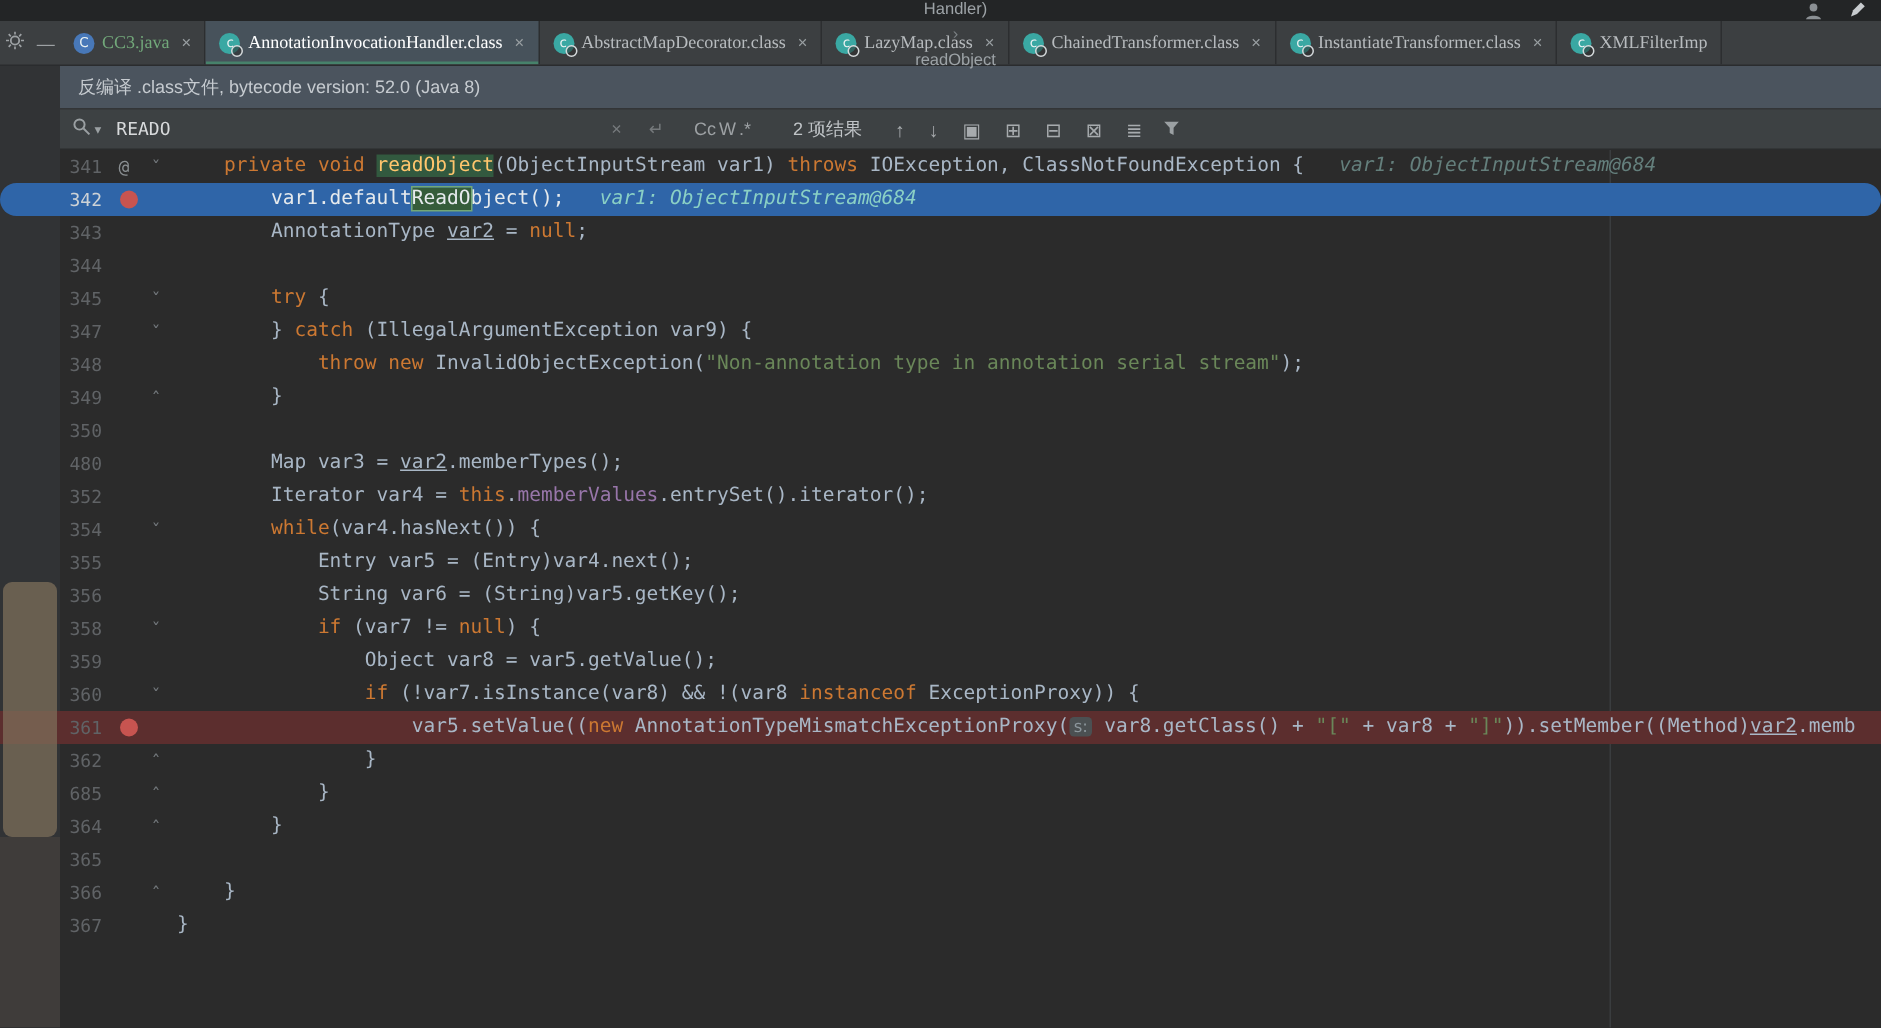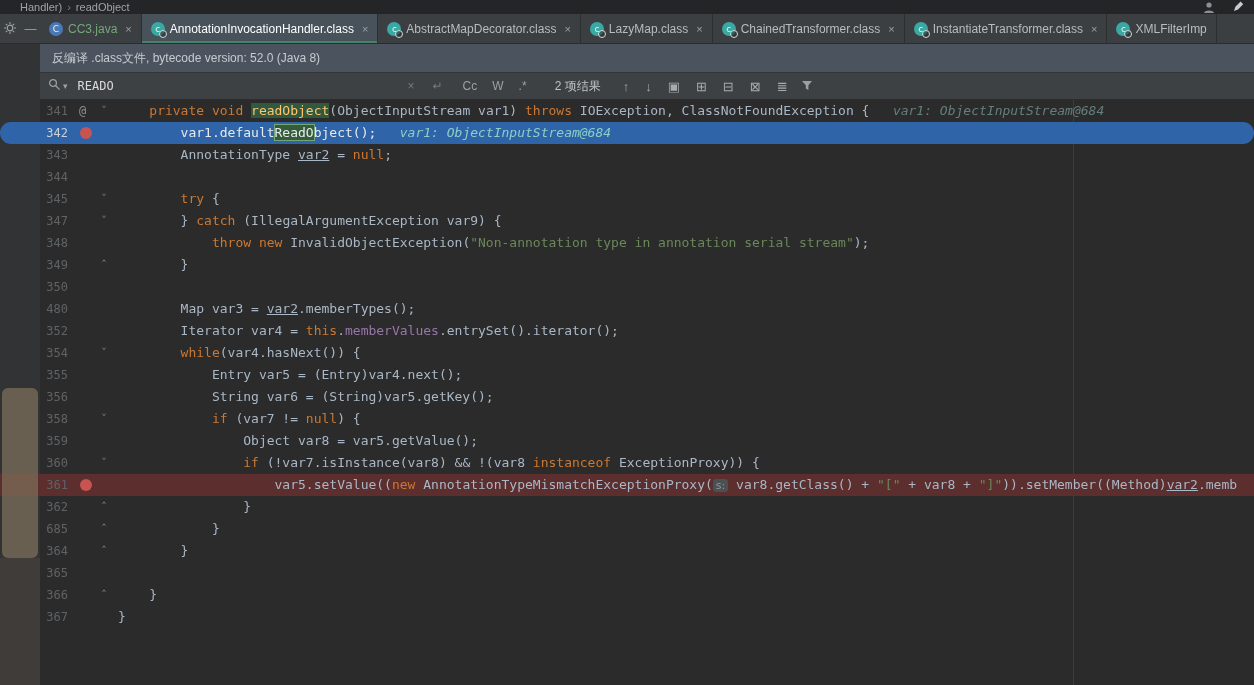--- a/index.html
+++ b/index.html
@@ -9,53 +9,53 @@
     --search_match:#32593F; --gutter_text:#606366; --tab_active_underline:#47826B;
     --banner_bg:#4B545E; --scroll_tan:#80705B;
   }
   *{box-sizing:border-box;}
   html,body{margin:0;padding:0;}
   body{width:1254px;height:685px;overflow:hidden;background:var(--background);
        font-family:"Liberation Sans",sans-serif;position:relative;}
 
   
   .titlebar{height:14px;background:#232526;color:#9DA3A7;font-size:11px;display:flex;
-            align-items:center;gap:5px;padding-left:20px;position:relative;}
+            align-items:center;gap:5px;padding-left:20px;position:relative;flex-direction:column;}
   .titlebar .sep{color:#7b8084;}
   .tb-icons{position:absolute;right:10px;top:1px;display:flex;gap:16px;align-items:center;}
 
   
   .tabbar{height:30px;background:var(--panel);display:flex;align-items:stretch;
           border-bottom:1px solid #2A2C2E;overflow:hidden;}
   .mini{width:40px;flex:none;display:flex;align-items:center;justify-content:center;gap:9px;color:#9DA1A4;}
   .mini .dash{font-size:12px;line-height:10px;}
   .tab{display:flex;align-items:center;gap:5px;padding:0 9px;border-right:1px solid #2C2E30;
        font-size:12px;color:#B8BCBF;white-space:nowrap;flex:none;}
   .tab.active{background:#47525B;color:#FFFFFF;box-shadow:inset 0 -2px 0 var(--tab_active_underline);}
   .ticon{position:relative;width:14px;height:14px;border-radius:50%;font-size:9px;display:flex;
          align-items:center;justify-content:center;color:#EAF2F2;flex:none;font-family:"DejaVu Sans",sans-serif;}
   .ic-java{background:#4878B8;}
   .ic-cls{background:#3AA8A3;}
   .ic-cls::after{content:"";position:absolute;right:-2px;bottom:-2px;width:6px;height:6px;
                  border:1px solid #D5DADC;border-radius:50%;background:rgba(43,43,43,.55);}
   .tclose{color:#9AA0A3;font-size:11px;margin-left:3px;}
-  .tlabel{white-space:nowrap;}
+  .tlabel{white-space:nowrap;font-family:Liberation Serif, serif;}
 
   
   .banner{height:28px;margin-left:40px;background:var(--banner_bg);color:#C6CBD0;font-size:12px;
           display:flex;align-items:center;padding-left:12px;}
 
   
   .findbar{height:28px;margin-left:40px;background:#3D4143;border-top:1px solid #333537;
            border-bottom:1px solid #2A2C2D;display:flex;align-items:center;padding-left:8px;
            font-size:12px;color:#9B9FA2;}
   .fb-caret{margin-left:2px;font-size:9px;color:#9BA0A3;}
   .fb-query{margin-left:10px;width:330px;color:#D8DADC;font-family:"DejaVu Sans Mono",monospace;font-size:12px;}
   .fb-dim{display:flex;gap:18px;color:#75797C;}
-  .fb-toggles{display:flex;gap:15px;margin-left:20px;color:#9DA1A4;}
+  .fb-toggles{display:flex;gap:2px;margin-left:20px;color:#9DA1A4;}
   .fb-results{margin-left:28px;color:#C0C4C7;}
   .fb-nav{display:flex;gap:16px;margin-left:22px;color:#A7ABAE;font-size:13px;align-items:center;}
   .funnel{margin-left:14px;display:flex;align-items:center;}
 
   
   .side-col{position:absolute;left:0;top:44px;width:40px;height:56px;background:#313335;}
 
   
   .editor{position:relative;height:629px;overflow:hidden;
           font-family:"DejaVu Sans Mono",monospace;font-size:13px;}

